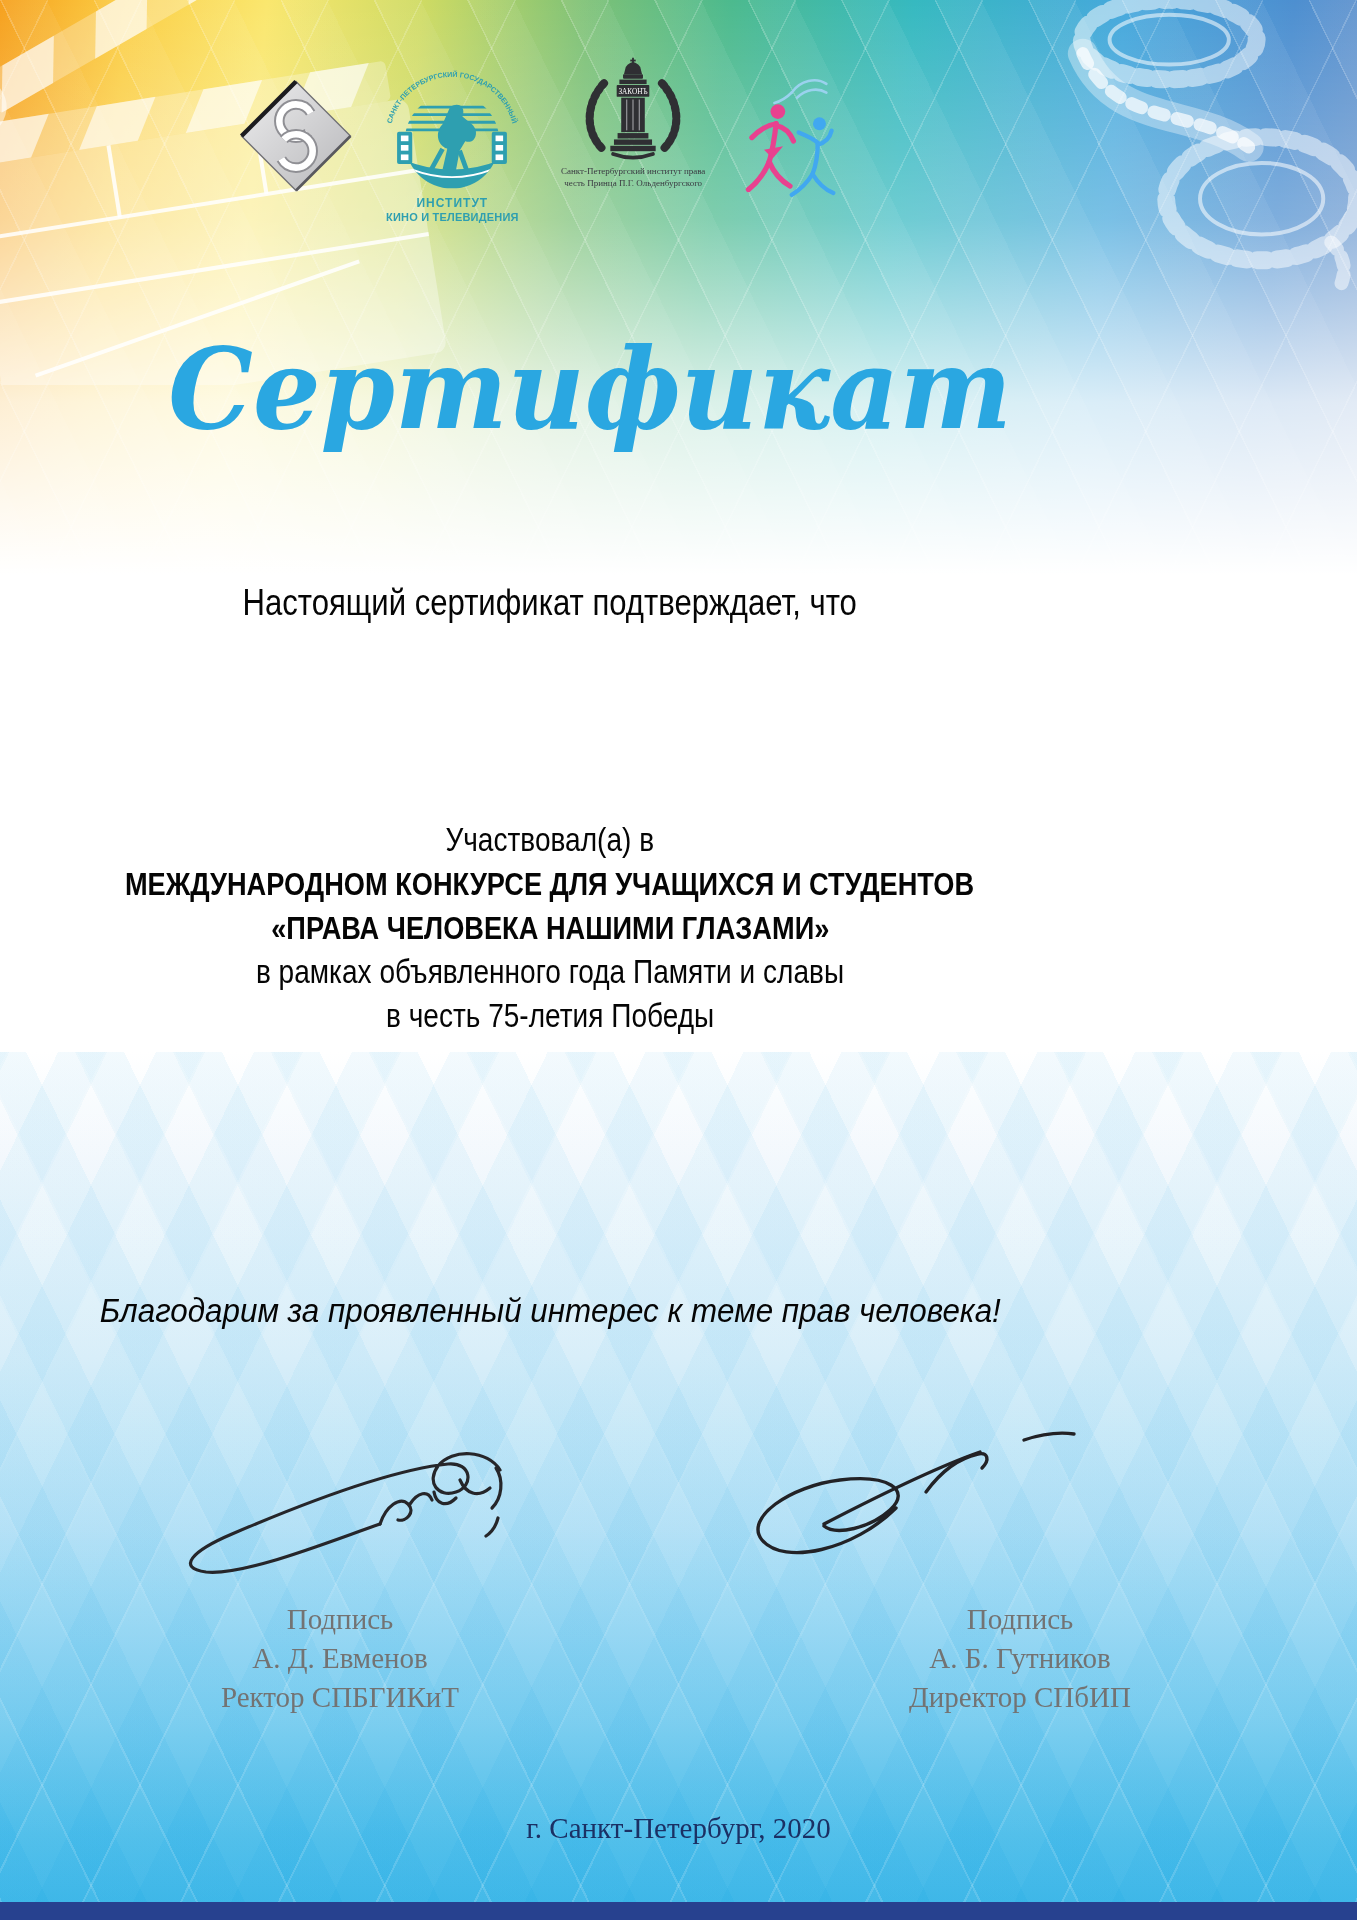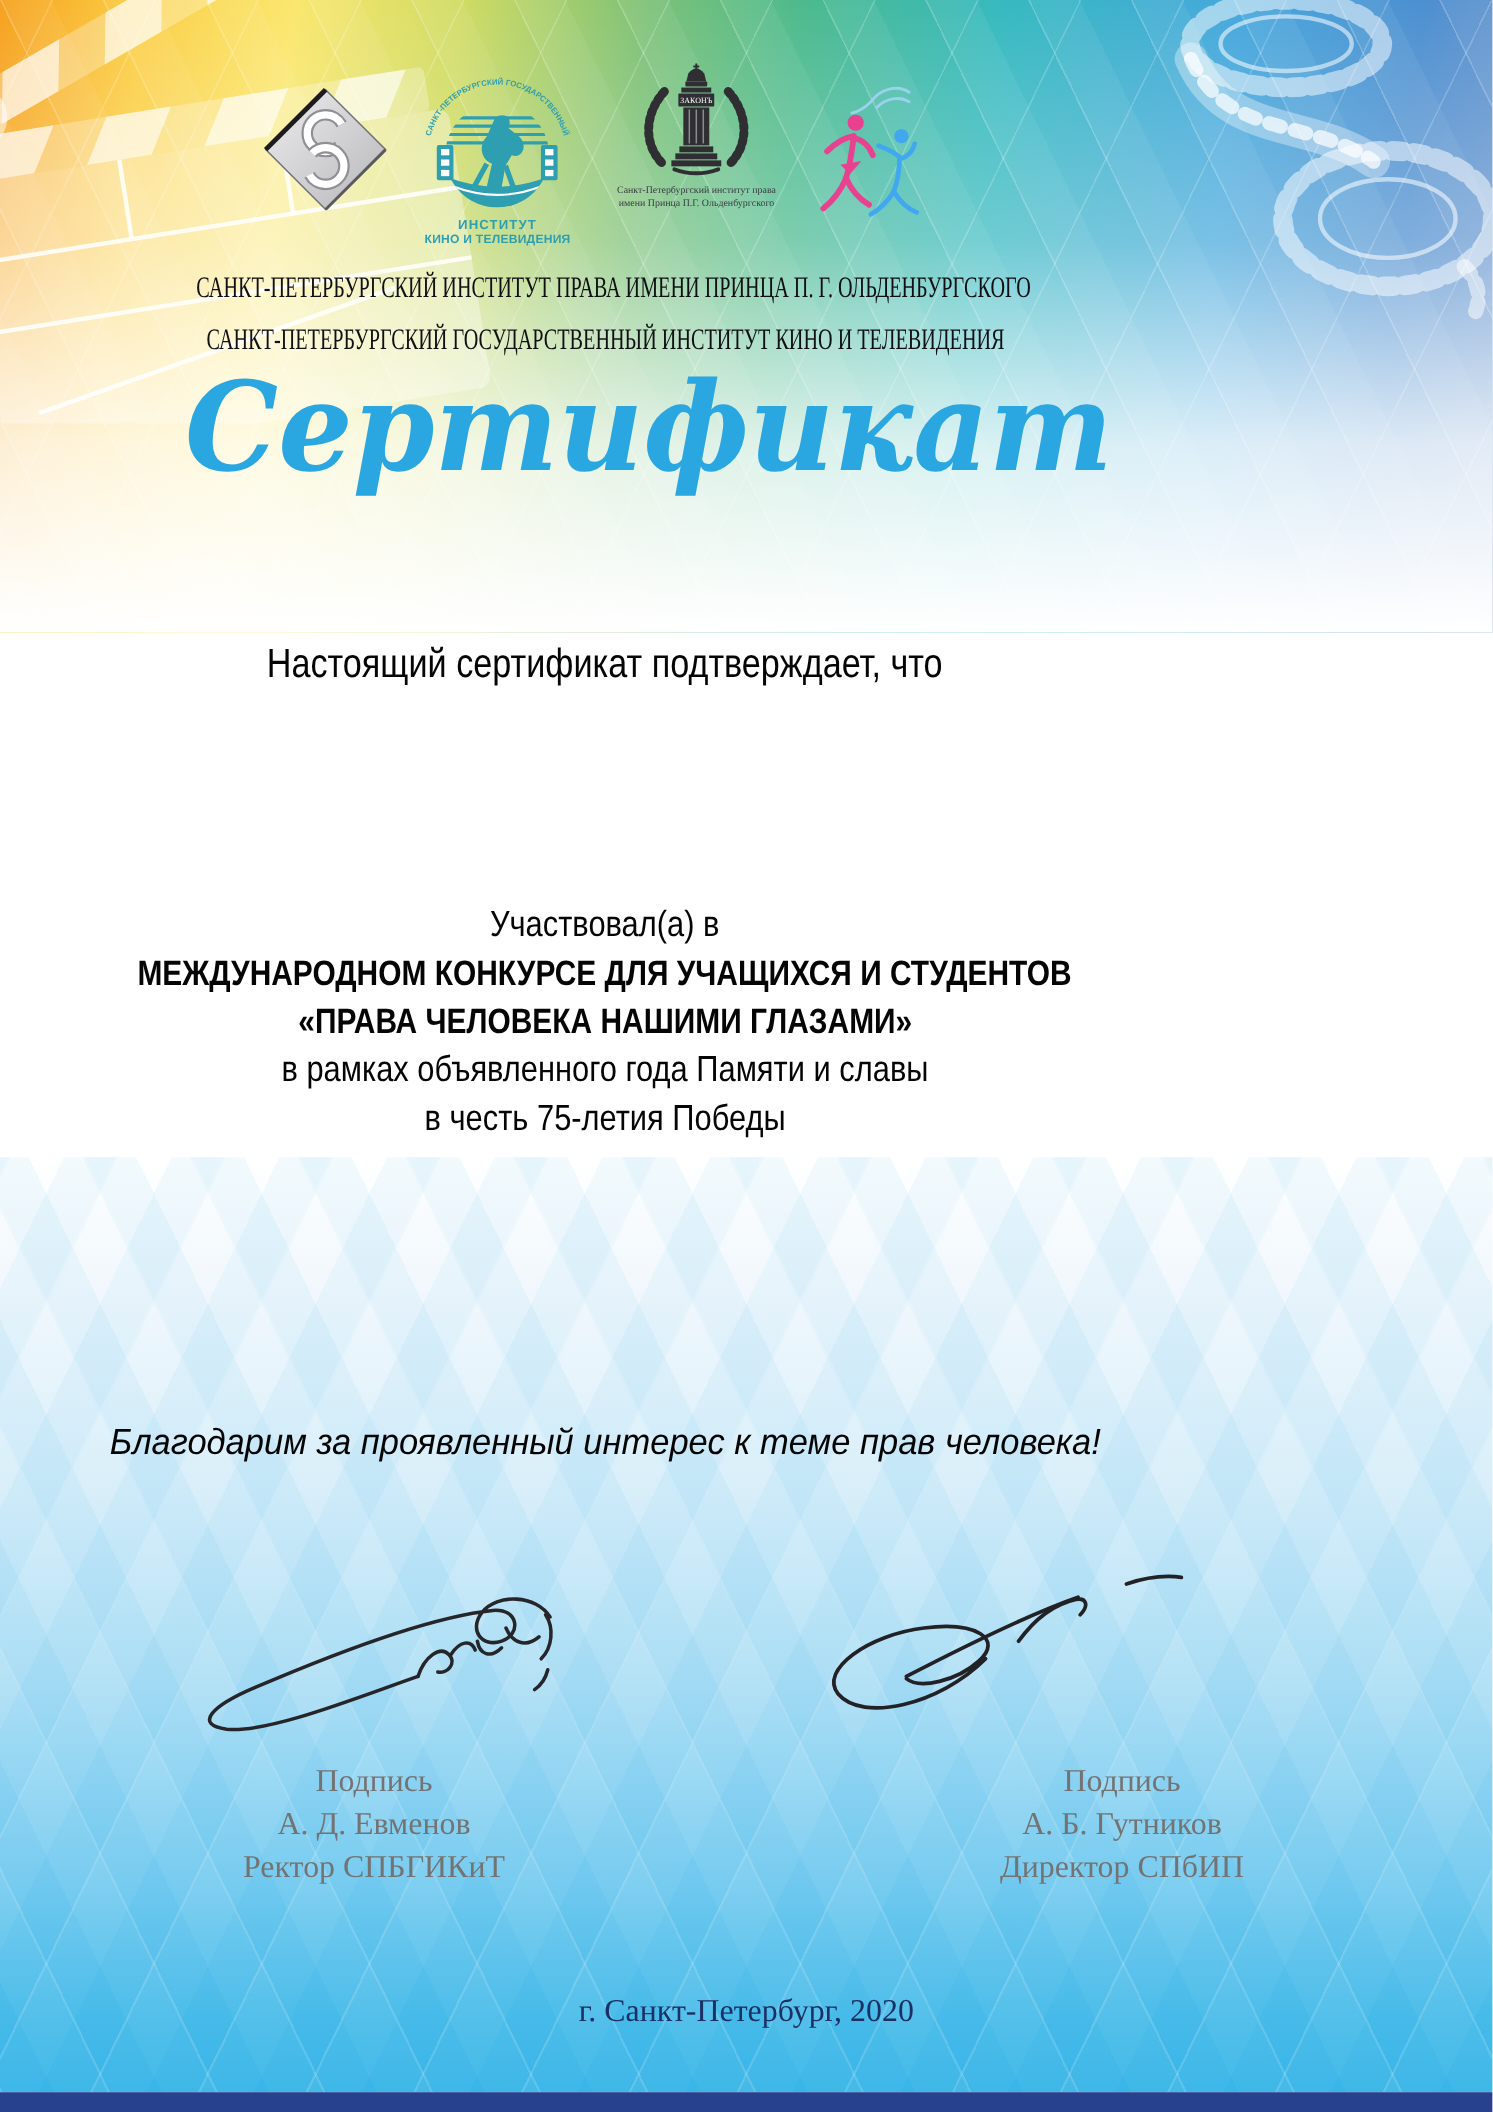--- a/index.html
+++ b/index.html
@@ -211,21 +211,21 @@
         </g>
         <g stroke="#8b8b90" stroke-width="1.5">
           <line x1="59" y1="48" x2="59" y2="82"></line>
           <line x1="66" y1="48" x2="66" y2="82"></line>
           <line x1="73" y1="48" x2="73" y2="82"></line>
         </g>
         <text x="66" y="42" text-anchor="middle" font-size="8" fill="#ffffff" font-family="Liberation Serif, serif">ЗАКОНЪ</text>
       </svg>
       <div class="law-caption">
         <div>Санкт-Петербургский институт права</div>
-        <div>имени Принца П.Г. Ольденбургского</div>
+        <div>честь Принца П.Г. Ольденбургского</div>
       </div>
     </div>
 
     <div class="logo-item logo-dancers">
       <svg viewBox="0 0 120 150" width="104" height="130" aria-hidden="true">
         <g fill="none" stroke-linecap="round">
           <g stroke="#9AD2EE" stroke-width="3">
             <path d="M62 26 C72 12 90 8 102 16"></path>
             <path d="M68 32 C78 22 92 20 102 26"></path>
             <path d="M62 26 C56 32 50 36 42 38"></path>
@@ -245,24 +245,20 @@
             <path d="M92 86 C100 84 106 78 108 70"></path>
             <path d="M86 120 C80 130 72 138 62 144"></path>
             <path d="M86 120 C92 130 100 138 110 142"></path>
           </g>
           <circle cx="94" cy="62" r="7.5" fill="#41A8F0"></circle>
         </g>
       </svg>
     </div>
   </div>
 
-  <div class="center-col header-lines">
-    <div><span class="cond sx68">САНКТ-ПЕТЕРБУРГСКИЙ ИНСТИТУТ ПРАВА ИМЕНИ ПРИНЦА П. Г. ОЛЬДЕНБУРГСКОГО</span></div>
-    <div><span class="cond sx68">САНКТ-ПЕТЕРБУРГСКИЙ ГОСУДАРСТВЕННЫЙ ИНСТИТУТ КИНО И ТЕЛЕВИДЕНИЯ</span></div>
-  </div>
 
   <div class="center-col main-title">
     <span class="cond sx95">Сертификат</span>
   </div>
 
   <div class="center-col subtitle">
     <span class="cond sx84">Настоящий сертификат подтверждает, что</span>
   </div>
 
   <div class="center-col body-block">

